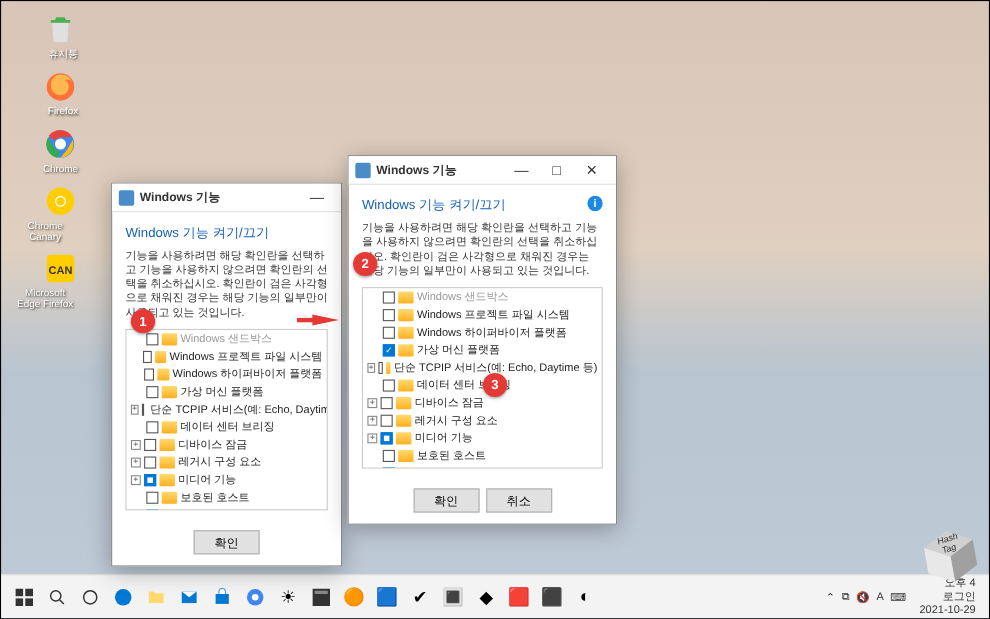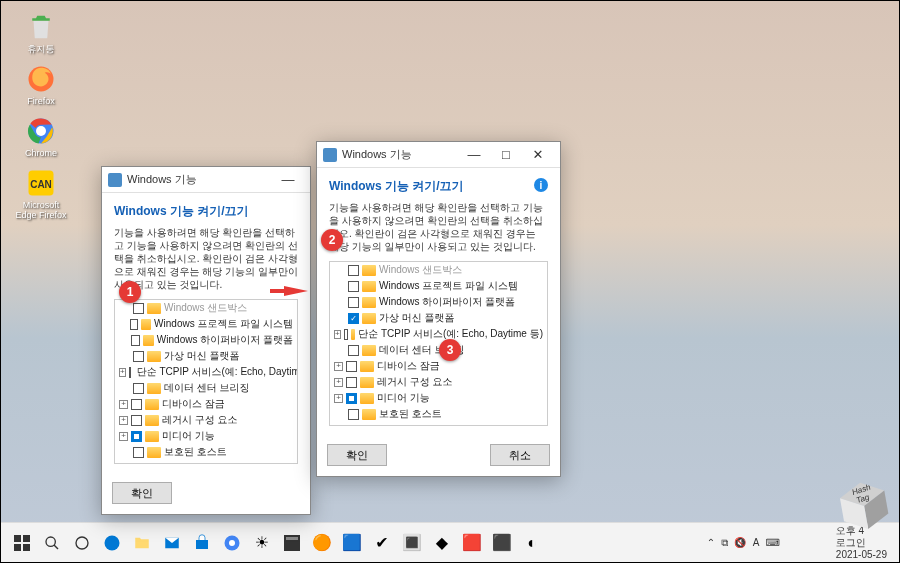--- a/index.html
+++ b/index.html
@@ -1,62 +1,62 @@
 <!DOCTYPE html>
 <html><head>
   <meta charset="utf-8">
   <style>
     * { margin: 0; padding: 0; box-sizing: border-box; font-family: 'Segoe UI', 'Malgun Gothic', sans-serif; }
     body { width: 900px; height: 563px; overflow: hidden; position: relative; background: linear-gradient(180deg, #d8c5b8 0%, #e0d0c0 40%, #b8c5d0 60%, #c0cad8 100%); border: 1px solid #000; }
     
     
     .desktop-icons { position: absolute; top: 10px; left: 10px; width: 60px; }
-    .desktop-icon { display: flex; flex-direction: column; align-items: center; margin-bottom: 8px; cursor: pointer; }
+    .desktop-icon { display: flex; flex-direction: column; align-items: flex-end; margin-bottom: 8px; cursor: pointer; }
     .desktop-icon-img { width: 32px; height: 32px; display: flex; align-items: center; justify-content: center; }
     .desktop-icon-label { color: #fff; font-size: 9px; text-align: center; text-shadow: 1px 1px 2px rgba(0,0,0,0.8); margin-top: 2px; line-height: 1.1; }
     
     
     .dialog { position: absolute; background: #fff; border: 1px solid #888; box-shadow: 0 4px 20px rgba(0,0,0,0.3); }
     .dialog-back { left: 100px; top: 165px; width: 210px; z-index: 1; }
     .dialog-front { left: 315px; top: 140px; width: 245px; z-index: 2; }
     .titlebar { display: flex; align-items: center; height: 26px; padding: 0 6px; background: #fff; border-bottom: 1px solid #e0e0e0; }
     .titlebar-icon { width: 14px; height: 14px; margin-right: 5px; background: #4a8cc7; border-radius: 2px; }
-    .titlebar-text { font-size: 11px; color: #333; flex: 1; }
+    .titlebar-text { font-size: 11px; color: #333; flex: 1; font-weight: bold; }
     .titlebar-btns { display: flex; gap: 0; }
     .titlebar-btn { width: 32px; height: 24px; display: flex; align-items: center; justify-content: center; font-size: 13px; color: #333; cursor: pointer; }
     .dialog-body { padding: 10px 12px; }
-    .dialog-heading { color: #1560b5; font-size: 12px; font-weight: bold; margin-bottom: 6px; }
+    .dialog-heading { color: #1560b5; font-size: 12px; font-weight: normal; margin-bottom: 6px; }
     .info-icon { float: right; width: 14px; height: 14px; border-radius: 50%; background: #1e88e5; color: #fff; font-size: 10px; display: flex; align-items: center; justify-content: center; font-weight: bold; }
     .dialog-desc { font-size: 10px; color: #333; line-height: 1.3; margin-bottom: 8px; }
     .tree-box { border: 1px solid #ccc; background: #fff; font-size: 10px; max-height: 165px; overflow: hidden; }
     .tree-item { display: flex; align-items: center; padding: 1px 4px; gap: 3px; white-space: nowrap; }
     .tree-expand { width: 9px; height: 9px; border: 1px solid #888; display: flex; align-items: center; justify-content: center; font-size: 8px; color: #555; line-height: 1; cursor: pointer; }
     .tree-expand-space { width: 11px; }
     .tree-check { width: 11px; height: 11px; border: 1px solid #555; display: flex; align-items: center; justify-content: center; background: #fff; cursor: pointer; }
     .tree-check.checked { background: #0078d4; border-color: #0078d4; color: #fff; font-size: 8px; }
     .tree-check.partial { background: #0078d4; border-color: #0078d4; }
     .tree-check.partial::after { content: ''; width: 5px; height: 5px; background: #fff; }
     .tree-folder { width: 14px; height: 11px; background: linear-gradient(180deg, #ffd970 0%, #ffb020 100%); border-radius: 1px; }
     .tree-label { color: #222; }
     .tree-label.disabled { color: #999; text-align: center; }
-    .dialog-footer { display: flex; justify-content: space-between; gap: 6px; padding: 8px 10px 10px; }
+    .dialog-footer { display: flex; justify-content: center; gap: 6px; padding: 8px 10px 10px; }
     .dlg-btn { min-width: 60px; height: 22px; border: 1px solid #adadad; background: #e1e1e1; font-size: 11px; cursor: pointer; }
     
     
     .callout { position: absolute; width: 22px; height: 22px; border-radius: 50%; background: #e53935; color: #fff; font-weight: bold; display: flex; align-items: center; justify-content: center; font-size: 12px; z-index: 10; box-shadow: 0 1px 3px rgba(0,0,0,0.4); }
     .arrow { position: absolute; z-index: 5; width: 0; height: 0; }
     .arrow-red { left: 283px; top: 285px; border-left: 24px solid #e53935; border-top: 5px solid transparent; border-bottom: 5px solid transparent; }
     .arrow-red::before { content: ''; position: absolute; left: -38px; top: -2px; width: 16px; height: 4px; background: #e53935; }
     
     
     .taskbar { position: absolute; bottom: 0; left: 0; right: 0; height: 40px; background: #f3f3f3; display: flex; align-items: center; padding: 0 6px; border-top: 1px solid #ddd; }
     .tb-icon { width: 26px; height: 26px; margin: 0 2px; display: flex; align-items: center; justify-content: center; cursor: pointer; border-radius: 2px; }
     .tb-spacer { flex: 1; }
     .tb-tray { display: flex; align-items: center; gap: 6px; font-size: 10px; color: #333; }
-    .tb-clock { text-align: left; line-height: 1.2; padding: 0 6px; margin-left: 44px; }
+    .tb-clock { text-align: right; line-height: 1.2; padding: 0 6px; }
     
     
     .hashtag-logo { position: absolute; right: 8px; bottom: 30px; width: 54px; height: 54px; transform: rotate(-10deg); z-index: 20; }
     .hashtag-logo .cube-top { fill: #d0d0d0; }
     .hashtag-logo .cube-side { fill: #a0a0a0; }
     .hashtag-logo .cube-front { fill: #e8e8e8; }
   </style>
 </head>
 <body>
 
@@ -83,20 +83,30 @@
     <div class="desktop-icon-img">
         <svg width="30" height="30" viewBox="0 0 24 24">
           <circle cx="12" cy="12" r="10" fill="#4285f4"></circle>
           <circle cx="12" cy="12" r="4" fill="#fff"></circle>
           <path fill="#ea4335" d="M12 2a10 10 0 0 1 8.5 4.8L12 7a5 5 0 0 0-4.3 2.5L3.5 6A10 10 0 0 1 12 2z"></path>
           <path fill="#fbbc05" d="M21 9l-4.5 7.5L12 22a10 10 0 0 0 9-13z"></path>
           <path fill="#34a853" d="M3 7l4.5 7.5A5 5 0 0 0 12 17l-2 5A10 10 0 0 1 3 7z"></path>
         </svg>
       </div>
     <div class="desktop-icon-label">Chrome</div>
+  </div>
+  <div class="desktop-icon">
+    <div class="desktop-icon-img">
+        <svg width="30" height="30" viewBox="0 0 24 24">
+          <circle cx="12" cy="12" r="10" fill="#ffcd00"></circle>
+          <circle cx="12" cy="12" r="4" fill="#fff"></circle>
+          <circle cx="12" cy="12" r="3" fill="#ffcd00"></circle>
+        </svg>
+      </div>
+    <div class="desktop-icon-label">Chrome Canary</div>
   </div>
   <div class="desktop-icon">
     <div class="desktop-icon-img">
         <svg width="30" height="30" viewBox="0 0 24 24">
           <rect x="2" y="2" width="20" height="20" rx="3" fill="#ffcd00"></rect>
           <text x="12" y="16" font-size="8" text-anchor="middle" fill="#333" font-weight="bold">CAN</text>
         </svg>
       </div>
     <div class="desktop-icon-label">Microsoft Edge Firefox</div>
   </div>
@@ -349,21 +359,21 @@
   <div class="tb-spacer"></div>
   <div class="tb-tray">
     <span>⌃</span>
     <span>⧉</span>
     <span>🔇</span>
     <span>A</span>
     <span>⌨</span>
     <div class="tb-clock">
       <div>오후 4</div>
       <div>로그인</div>
-      <div>2021-05-29</div>
+      <div>2021-10-29</div>
     </div>
   </div>
 </div>
 
 <svg class="hashtag-logo" viewBox="0 0 60 60">
   <polygon class="cube-top" points="30,5 55,18 30,31 5,18"></polygon>
   <polygon class="cube-side" points="55,18 55,44 30,57 30,31"></polygon>
   <polygon class="cube-front" points="5,18 30,31 30,57 5,44"></polygon>
   <text x="30" y="20" font-size="9" text-anchor="middle" fill="#333" transform="skewY(-8)">Hash</text>
   <text x="30" y="30" font-size="9" text-anchor="middle" fill="#333" transform="skewY(-8)">Tag</text>

